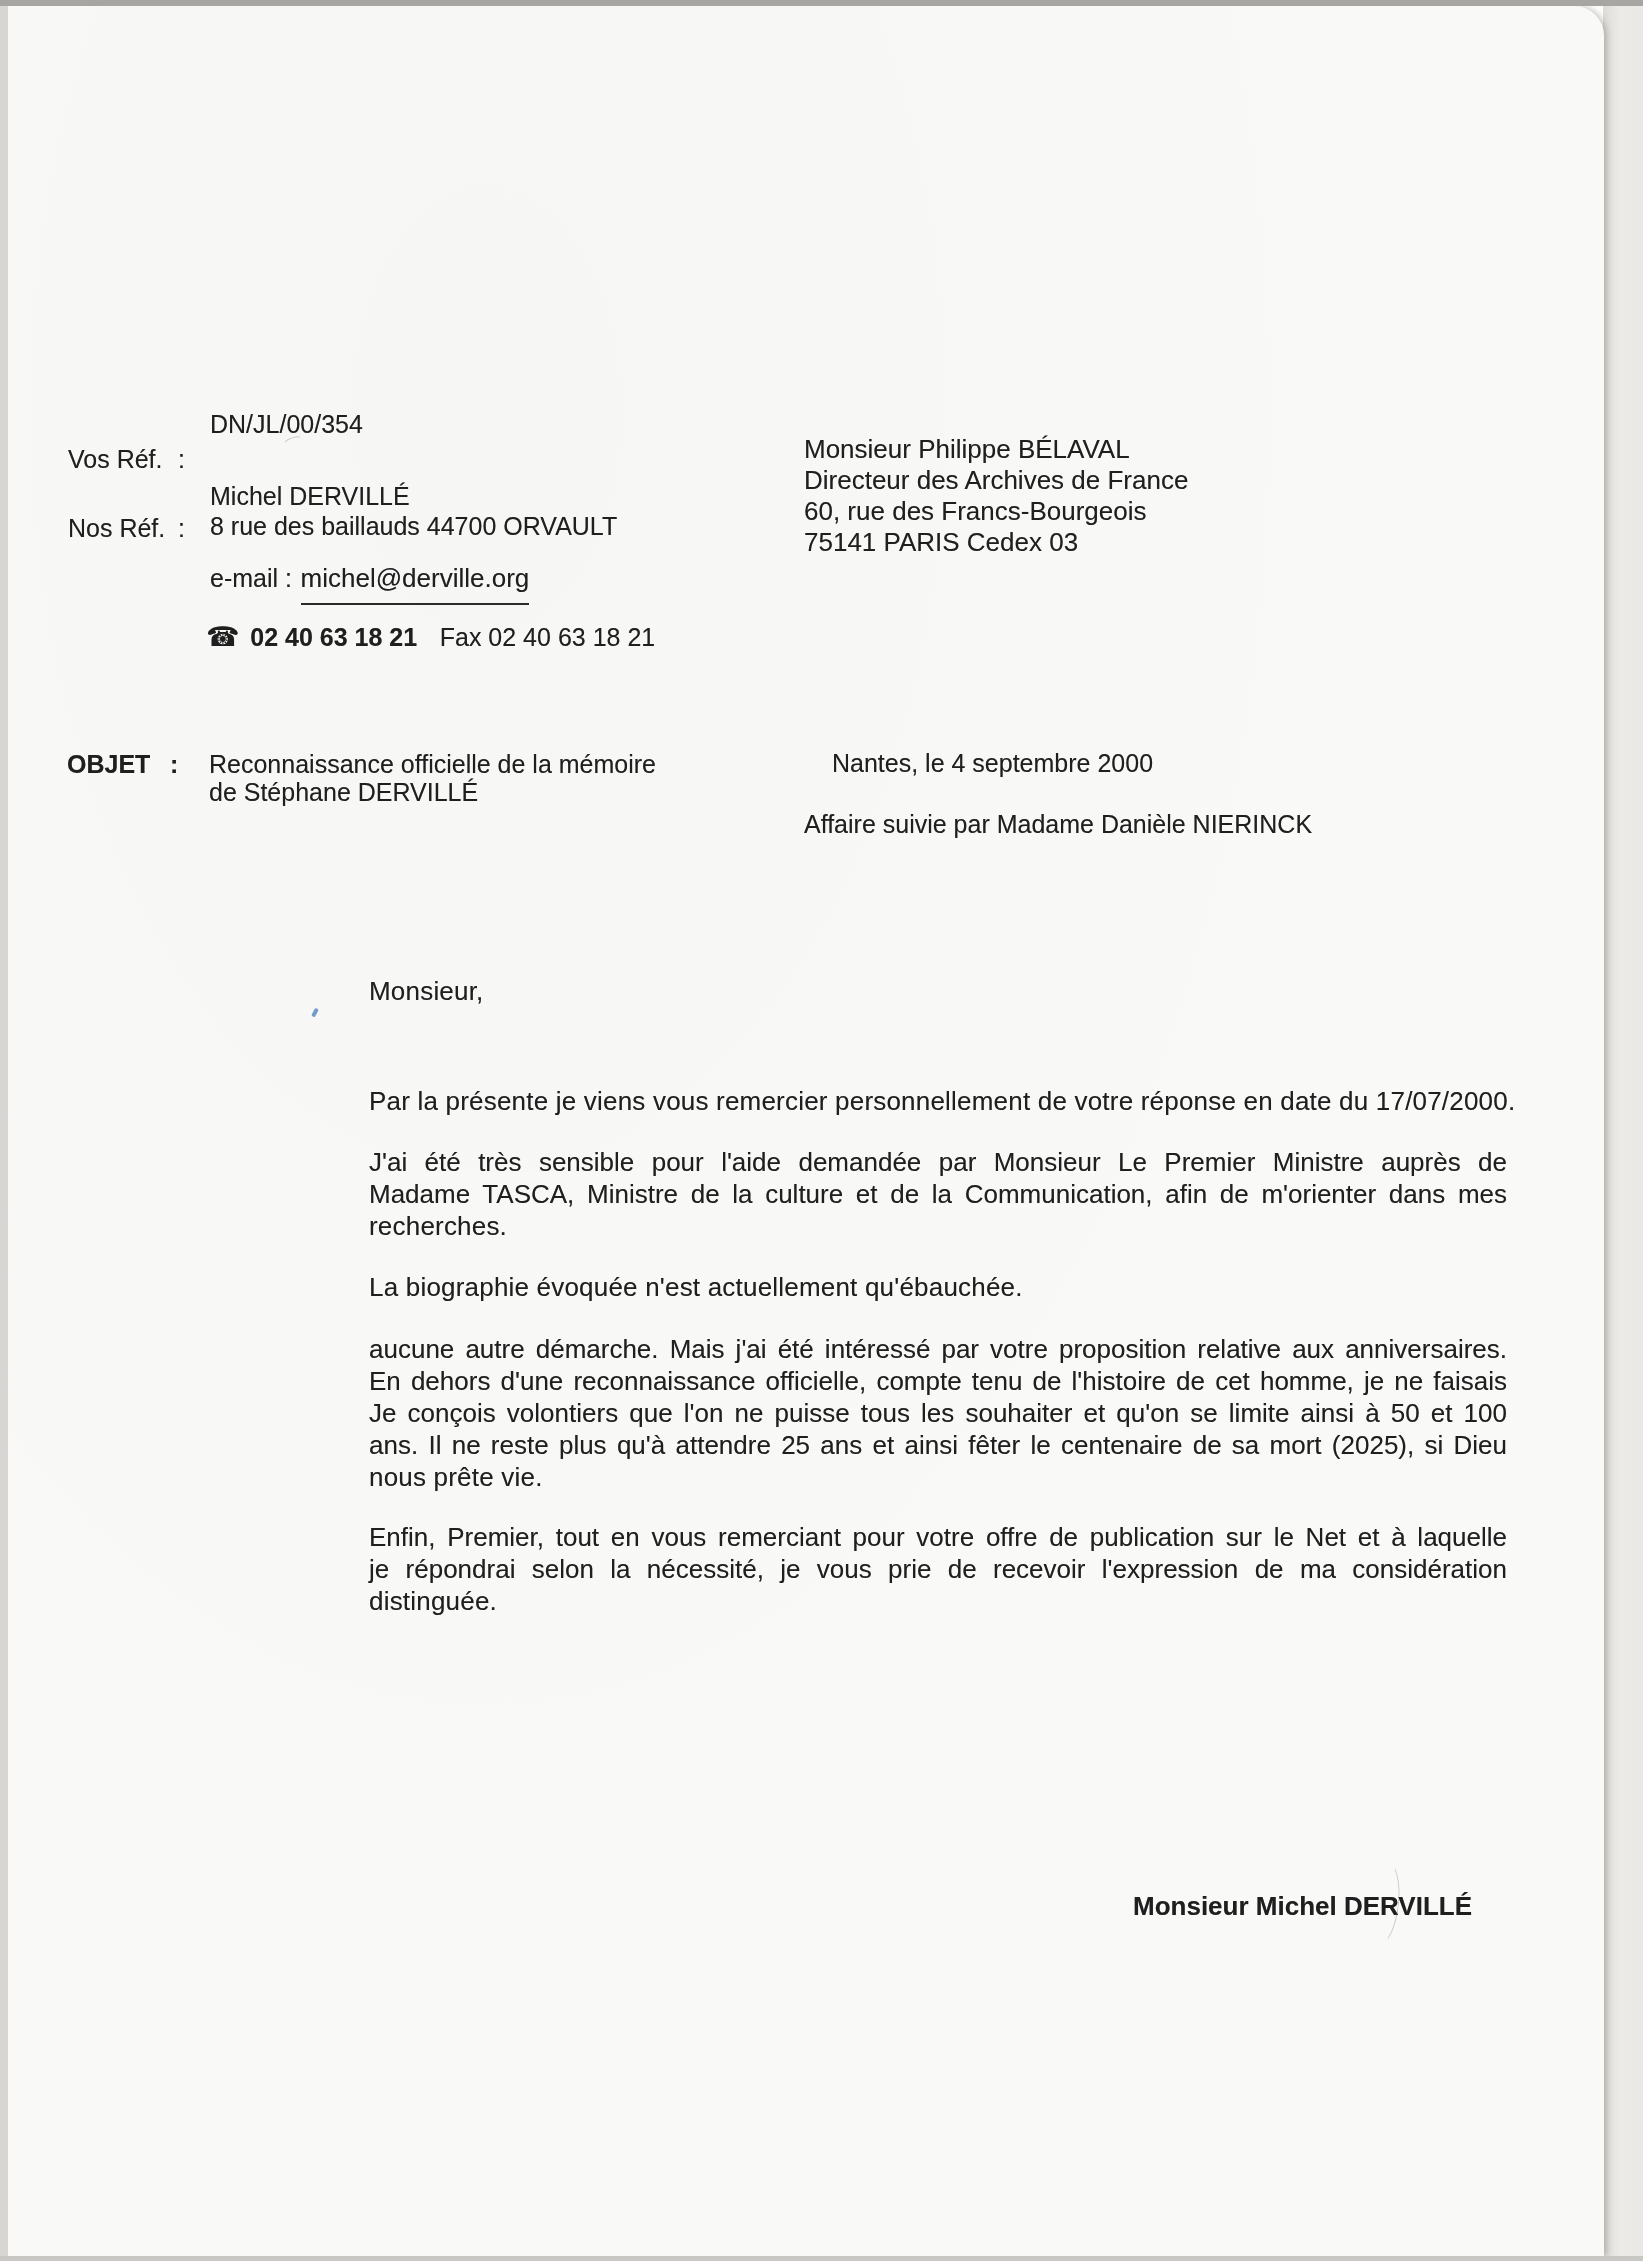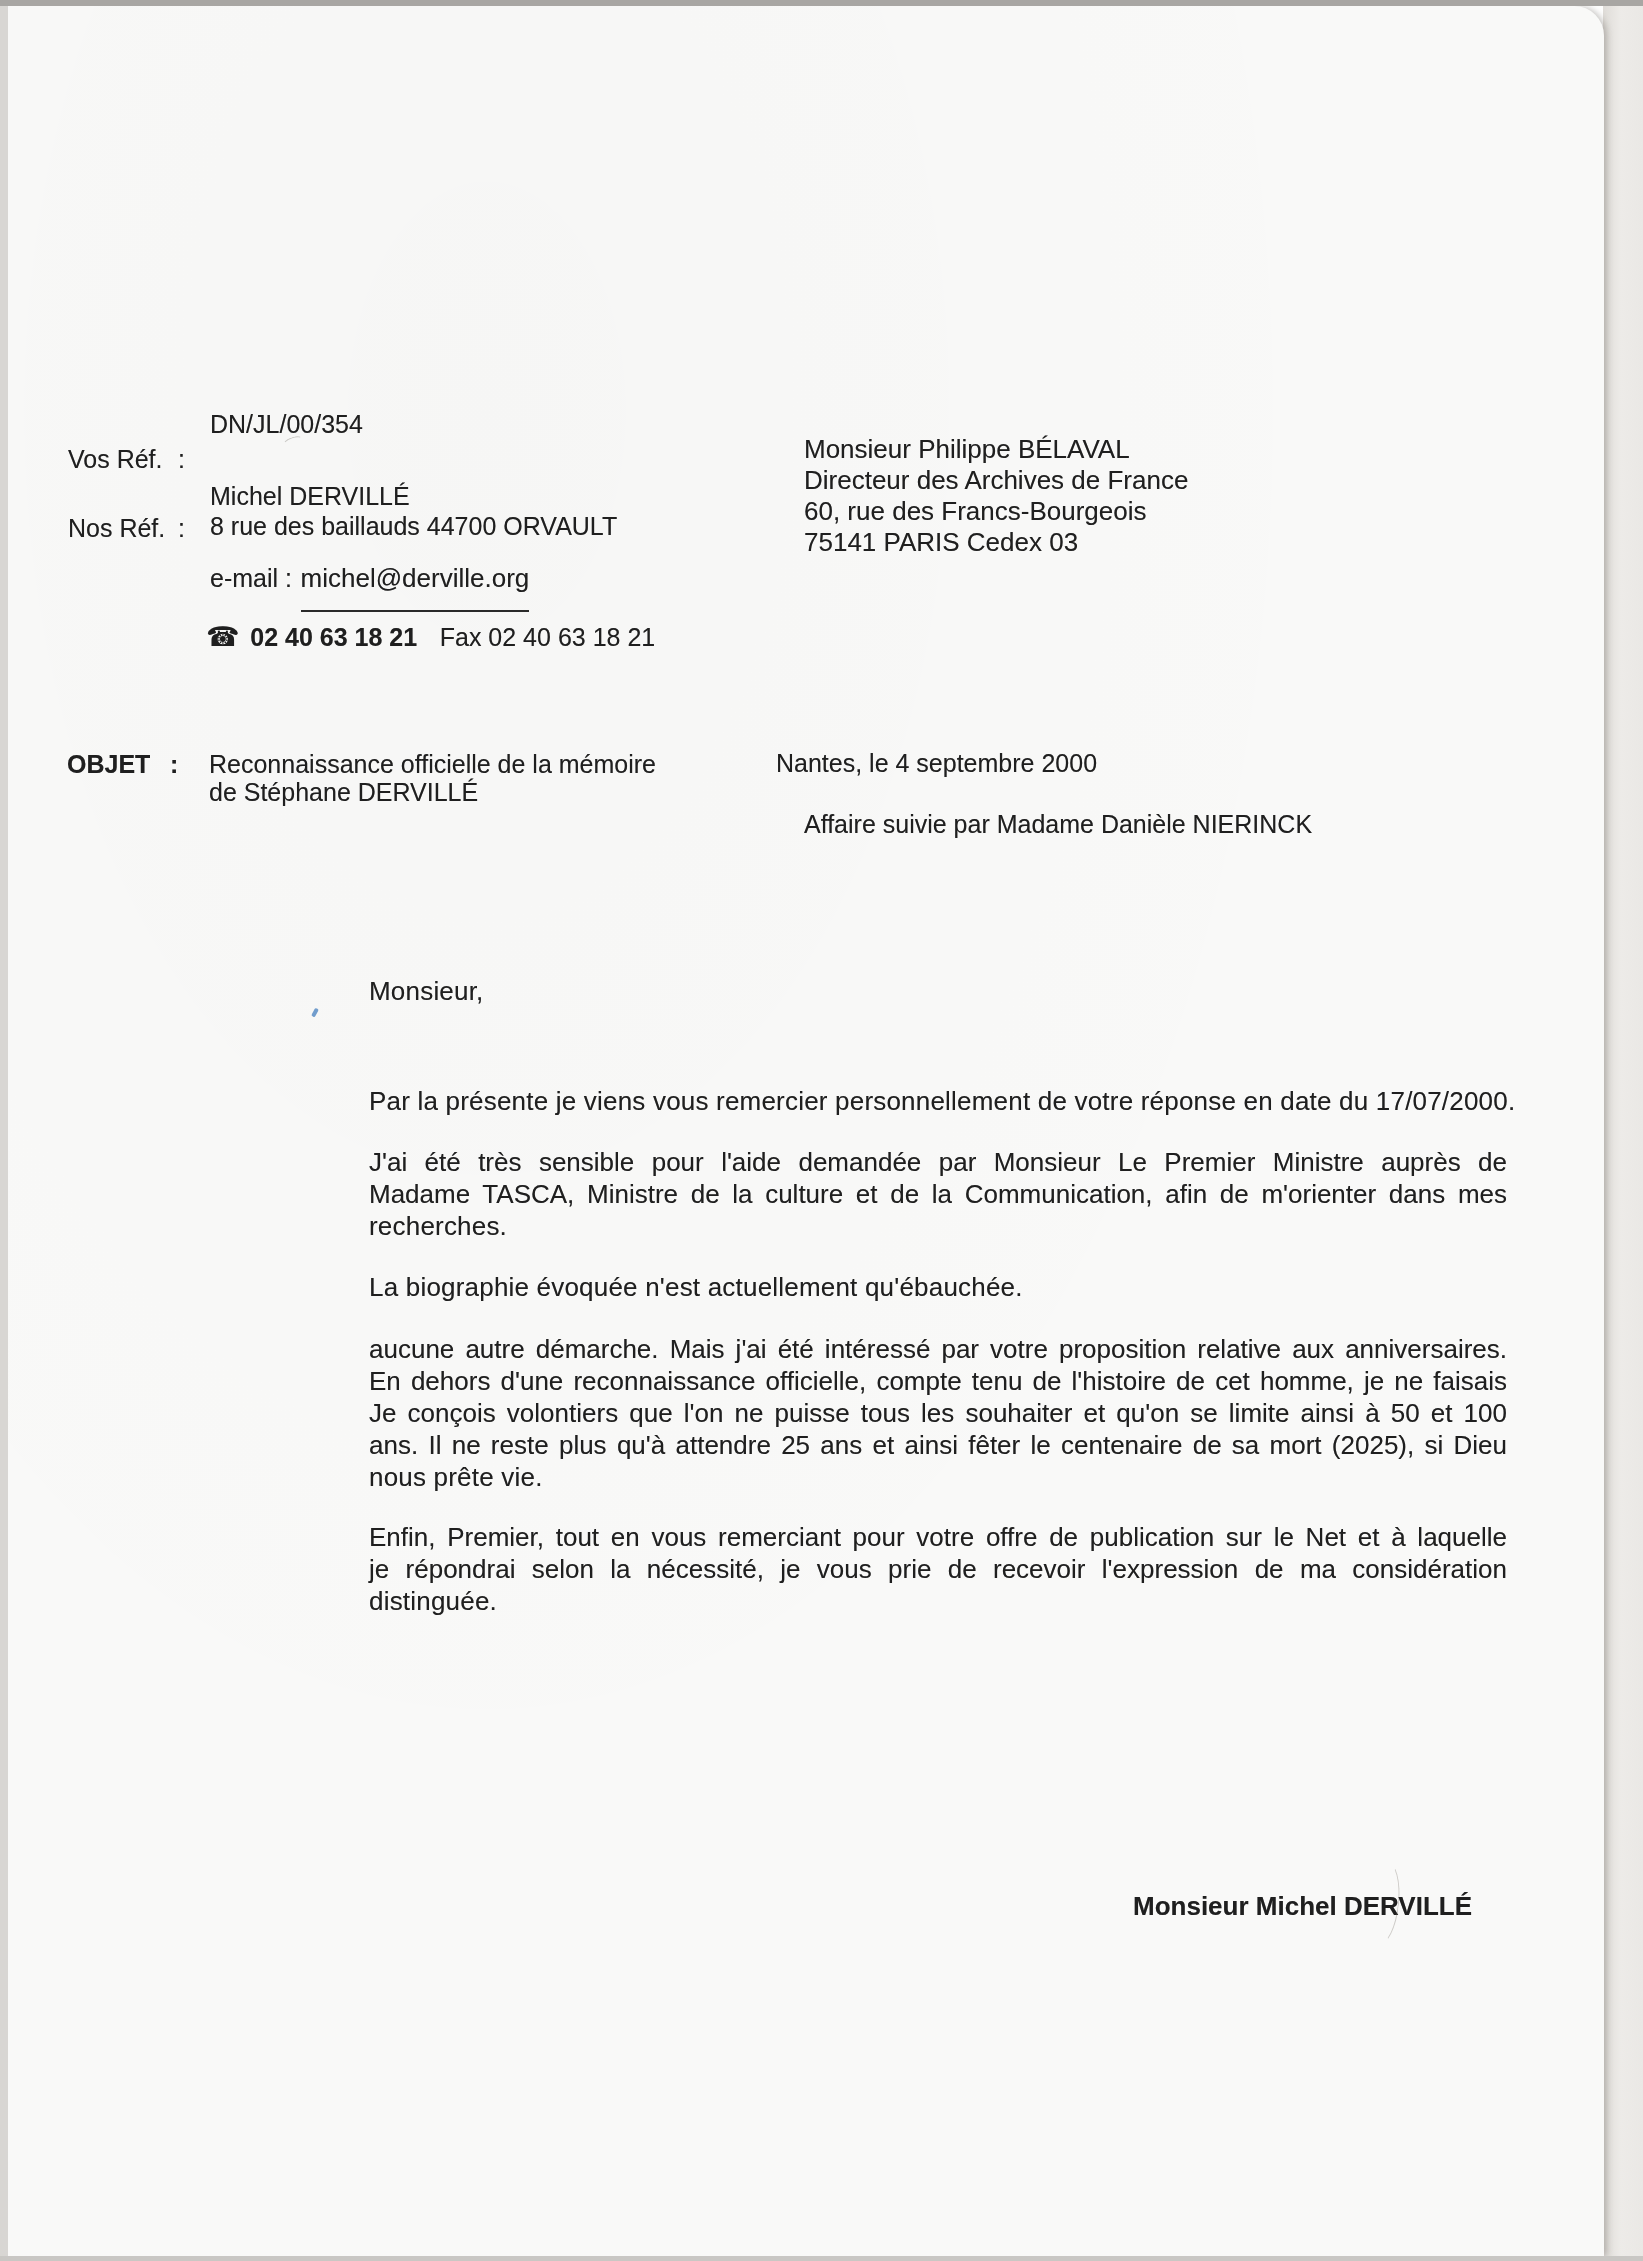--- a/index.html
+++ b/index.html
@@ -23,21 +23,21 @@
       radial-gradient(ellipse at 30% 18%, rgba(0,0,0,0.012), transparent 60%),
       #f9f9f8;
     border-top-right-radius:29.5px;
     box-shadow:2.1px 0 6.4px rgba(110,105,100,.38);
     z-index:1;
   }
   .content{position:absolute;left:0;top:0;width:1643px;height:2261px;z-index:2;}
   
   .h{font-size:25px;line-height:29px;white-space:nowrap;}
   .b{font-weight:bold;}
-  .email-addr{border-bottom:2.1px solid #2a2a2a;padding-bottom:17px;margin-left:8.6px;font-size:26px;}
+  .email-addr{border-bottom:2.1px solid #2a2a2a;padding-bottom:10px;margin-left:8.6px;font-size:26px;}
   .phone-icon{display:inline-block;margin-right:10.7px;font-size:27px;}
   .phone-num{font-weight:bold;margin-right:22.6px;}
   .recipient-line{font-size:26px;line-height:31px;white-space:nowrap;}
   .objet-text{font-size:25px;line-height:28px;font-weight:normal;white-space:nowrap;}
   
   .para{position:absolute;left:369px;width:1138px;font-size:26px;line-height:32px;}
   .para .line{letter-spacing:0.2px;white-space:nowrap;}
   .para .line.just{letter-spacing:0;white-space:normal;text-align:justify;text-align-last:justify;}
   .sig{position:absolute;left:1133px;top:1891px;font-size:26px;white-space:nowrap;font-weight:bold;}
   
@@ -89,21 +89,21 @@
       <div class="recipient-line">75141 PARIS Cedex 03</div>
     </div>
 
     <div class="abs h b" style="left:67px;top:750px;">OBJET</div>
     <div class="abs h b" style="left:170px;top:750px;">:</div>
     <div class="abs" style="left:209px;top:750px;">
       <div class="objet-text">Reconnaissance officielle de la mémoire</div>
       <div class="objet-text">de Stéphane DERVILLÉ</div>
     </div>
 
-    <div class="abs h" style="left:776px;top:749px;">Nantes, le 4 septembre 2000</div>
+    <div class="abs h" style="left:832px;top:749px;">Nantes, le 4 septembre 2000</div>
     <div class="abs h" style="left:804px;top:810px;">Affaire suivie par Madame Danièle NIERINCK</div>
 
     <div class="para" style="top:975px;">
       <div class="line">Monsieur,</div>
     </div>
 
     <div class="para" style="top:1085px;">
       <div class="line">Par la présente je viens vous remercier personnellement de votre réponse en date du 17/07/2000.</div>
     </div>
 

